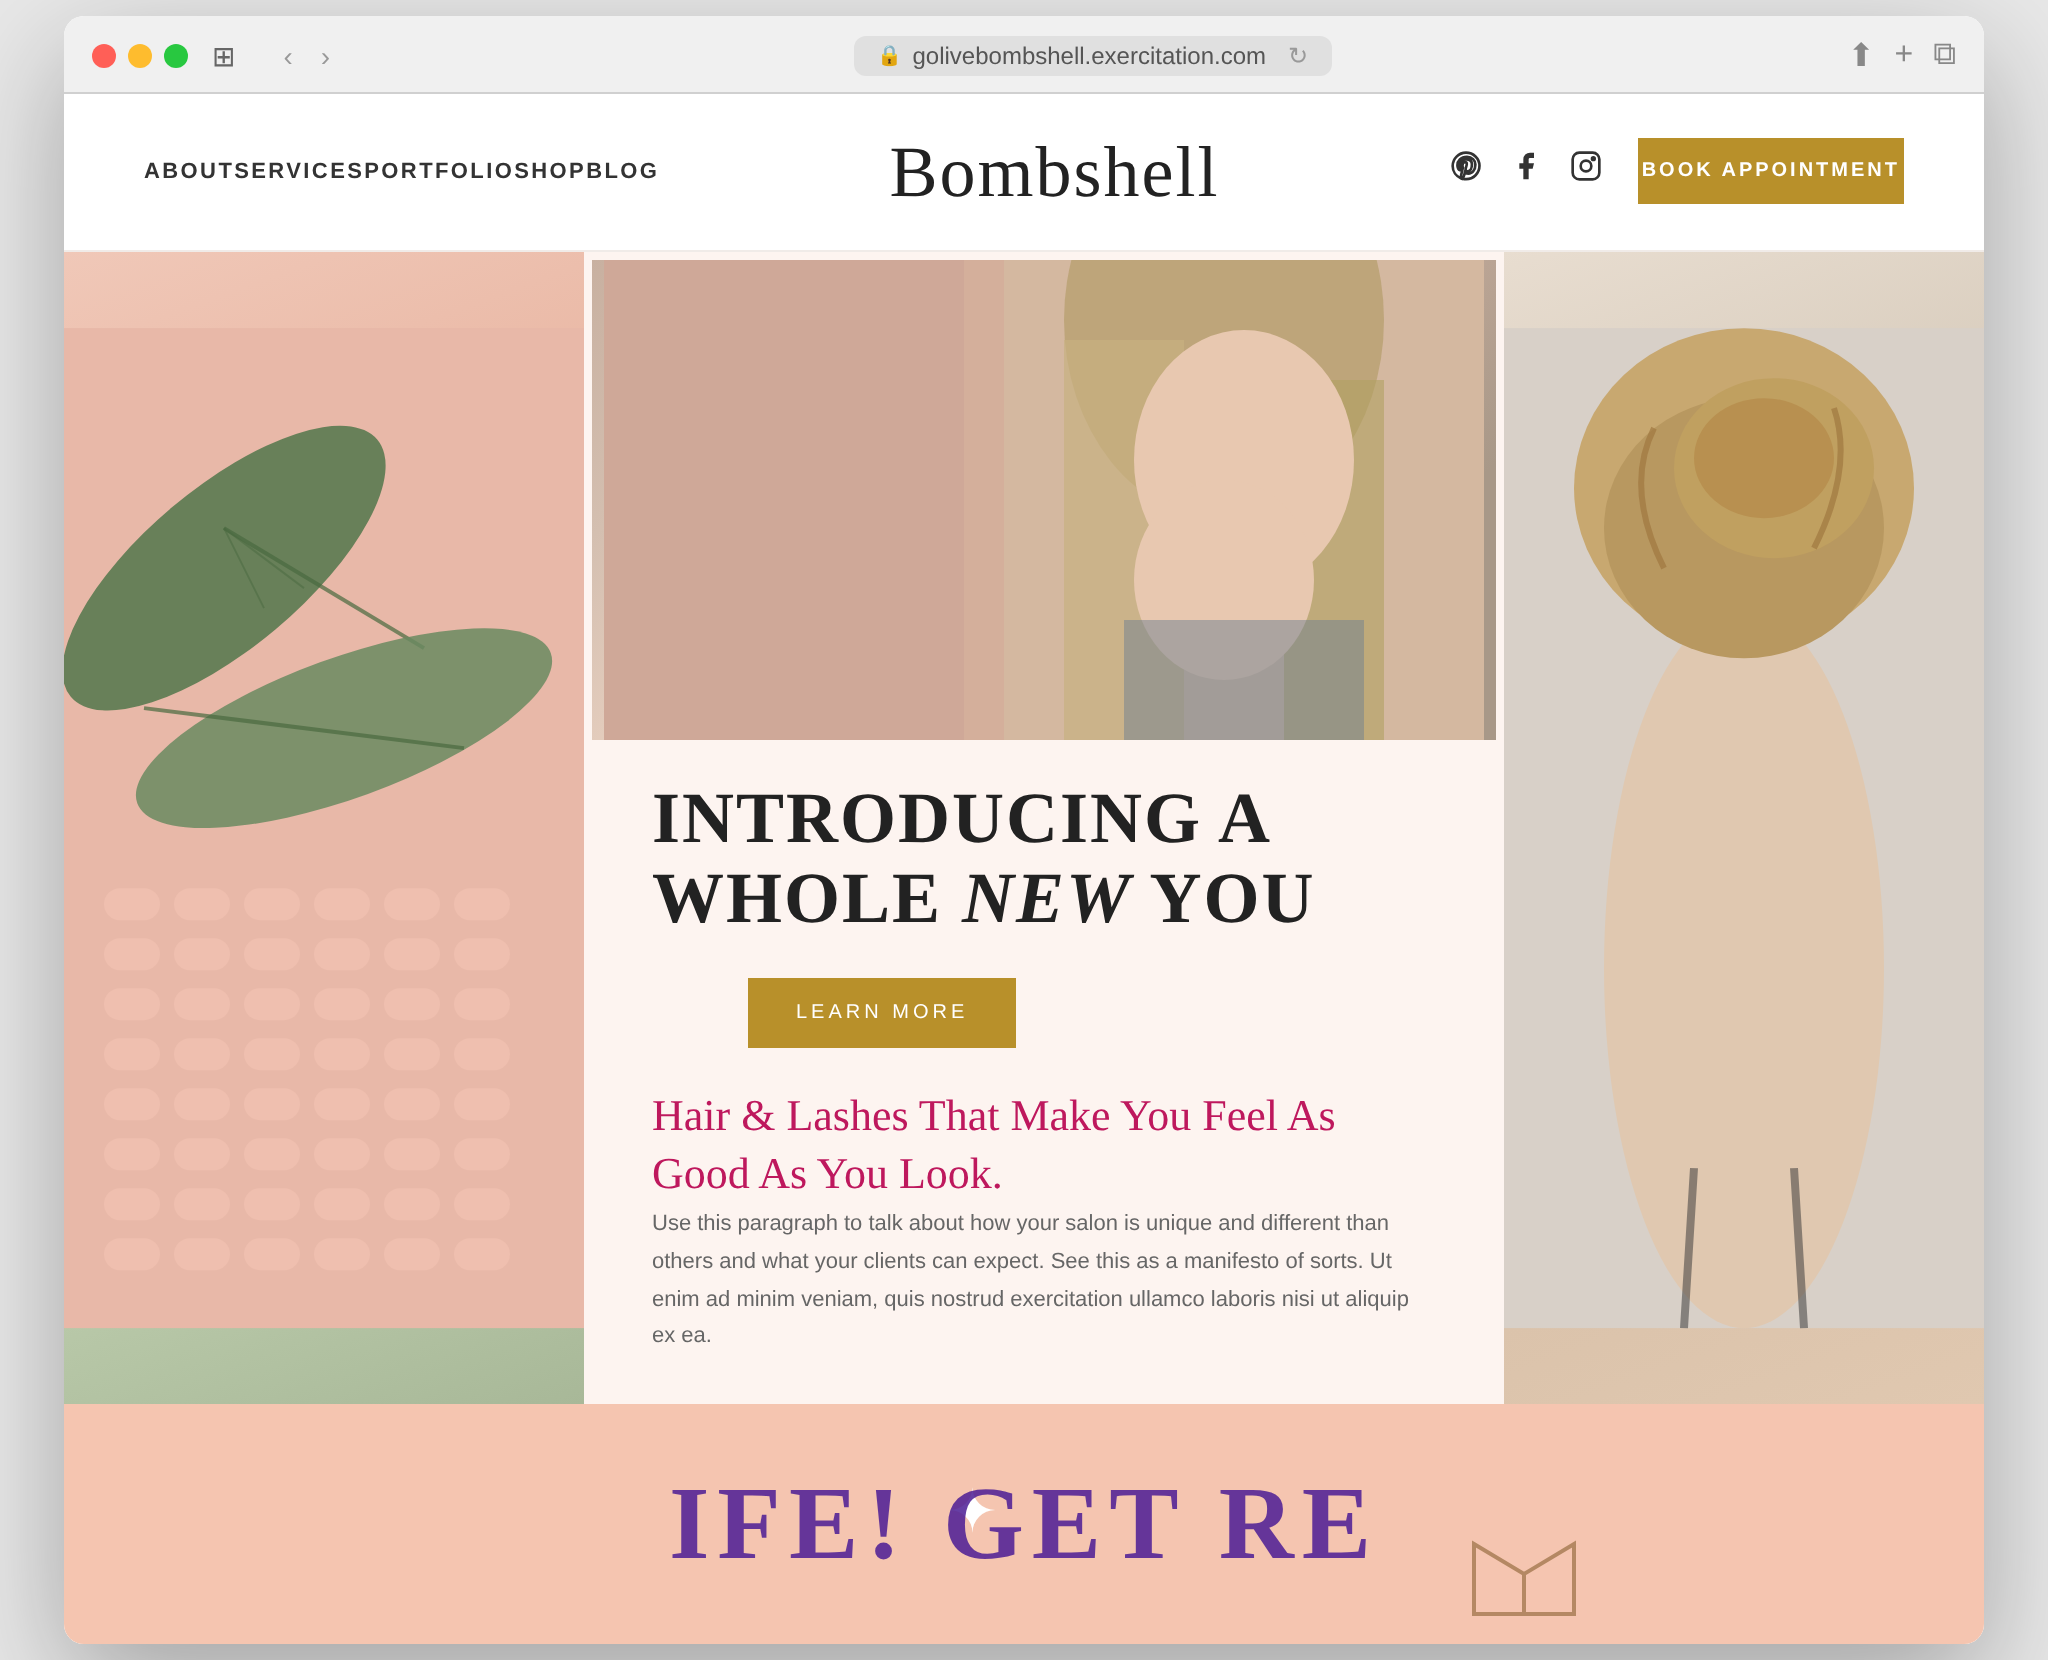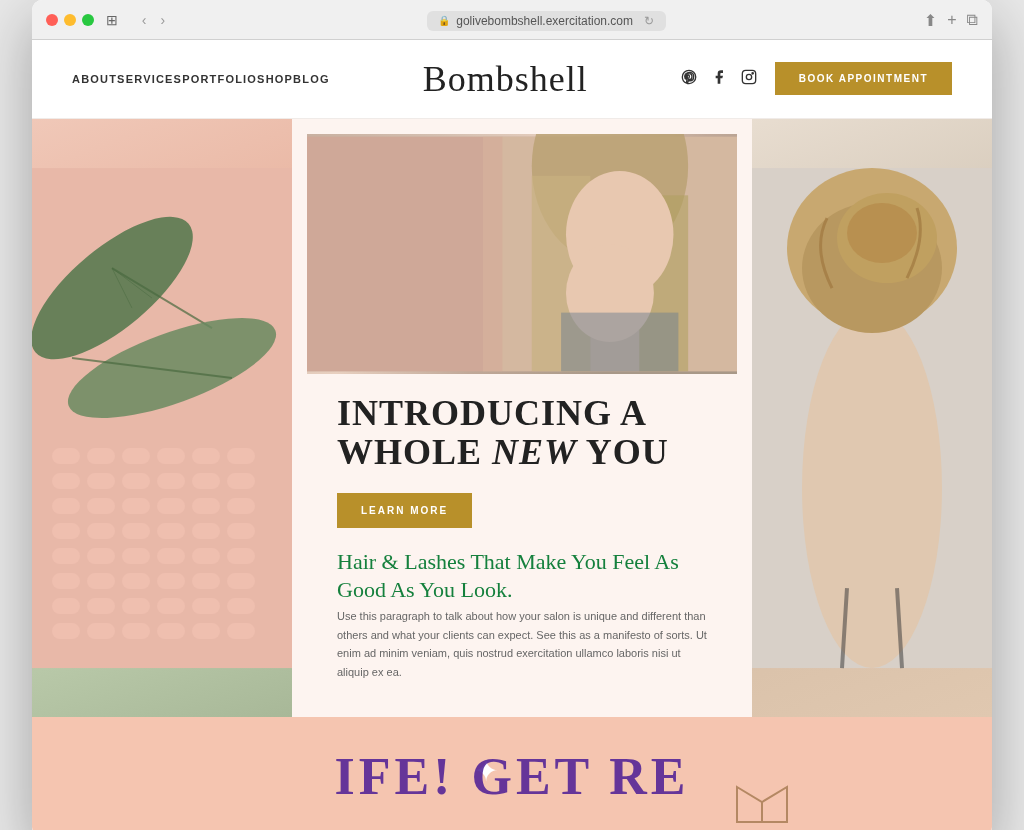--- a/index.html
+++ b/index.html
@@ -147,21 +147,21 @@
     .social-icon {
       font-size: 16px;
       color: #333;
       cursor: pointer;
     }
 
     .book-btn {
       background: #b8902a;
       color: #fff;
       border: none;
-      padding: 11px 24px;
+      padding: 11px 2px;
       font-family: 'Arial', sans-serif;
       font-size: 10px;
       font-weight: 700;
       letter-spacing: 1.5px;
       text-transform: uppercase;
       cursor: pointer;
     }
 
     
     .hero {
@@ -184,21 +184,21 @@
       display: flex;
       align-items: center;
       justify-content: center;
       overflow: hidden;
     }
 
     
     .hero-middle {
       display: flex;
       flex-direction: column;
-      padding: 15px;
+      padding: 4px;
       position: relative;
     }
 
     .hero-photo-top {
       width: 100%;
       height: 240px;
       overflow: hidden;
     }
 
     .image-placeholder-woman {
@@ -230,32 +230,33 @@
       font-weight: 900;
     }
 
     .learn-more-btn {
       background: #b8902a;
       color: #fff;
       border: none;
       padding: 12px 24px;
       font-family: 'Arial', sans-serif;
       font-size: 10px;
-      font-weight: 700;
+      font-weight: 400;
       letter-spacing: 2px;
       text-transform: uppercase;
       cursor: pointer;
       display: inline-block;
       margin-bottom: 20px;
+      margin-left: 48px;
     }
 
     .hero-subtitle {
       font-family: Georgia, serif;
       font-size: 22px;
-      color: #15803d;
+      color: #be185d;
       line-height: 1.3;
       margin-bottom: 2px;
       font-weight: normal;
     }
 
     .hero-description {
       font-family: Liberation Sans, sans-serif;
       font-size: 11px;
       color: #666;
       line-height: 1.7;

